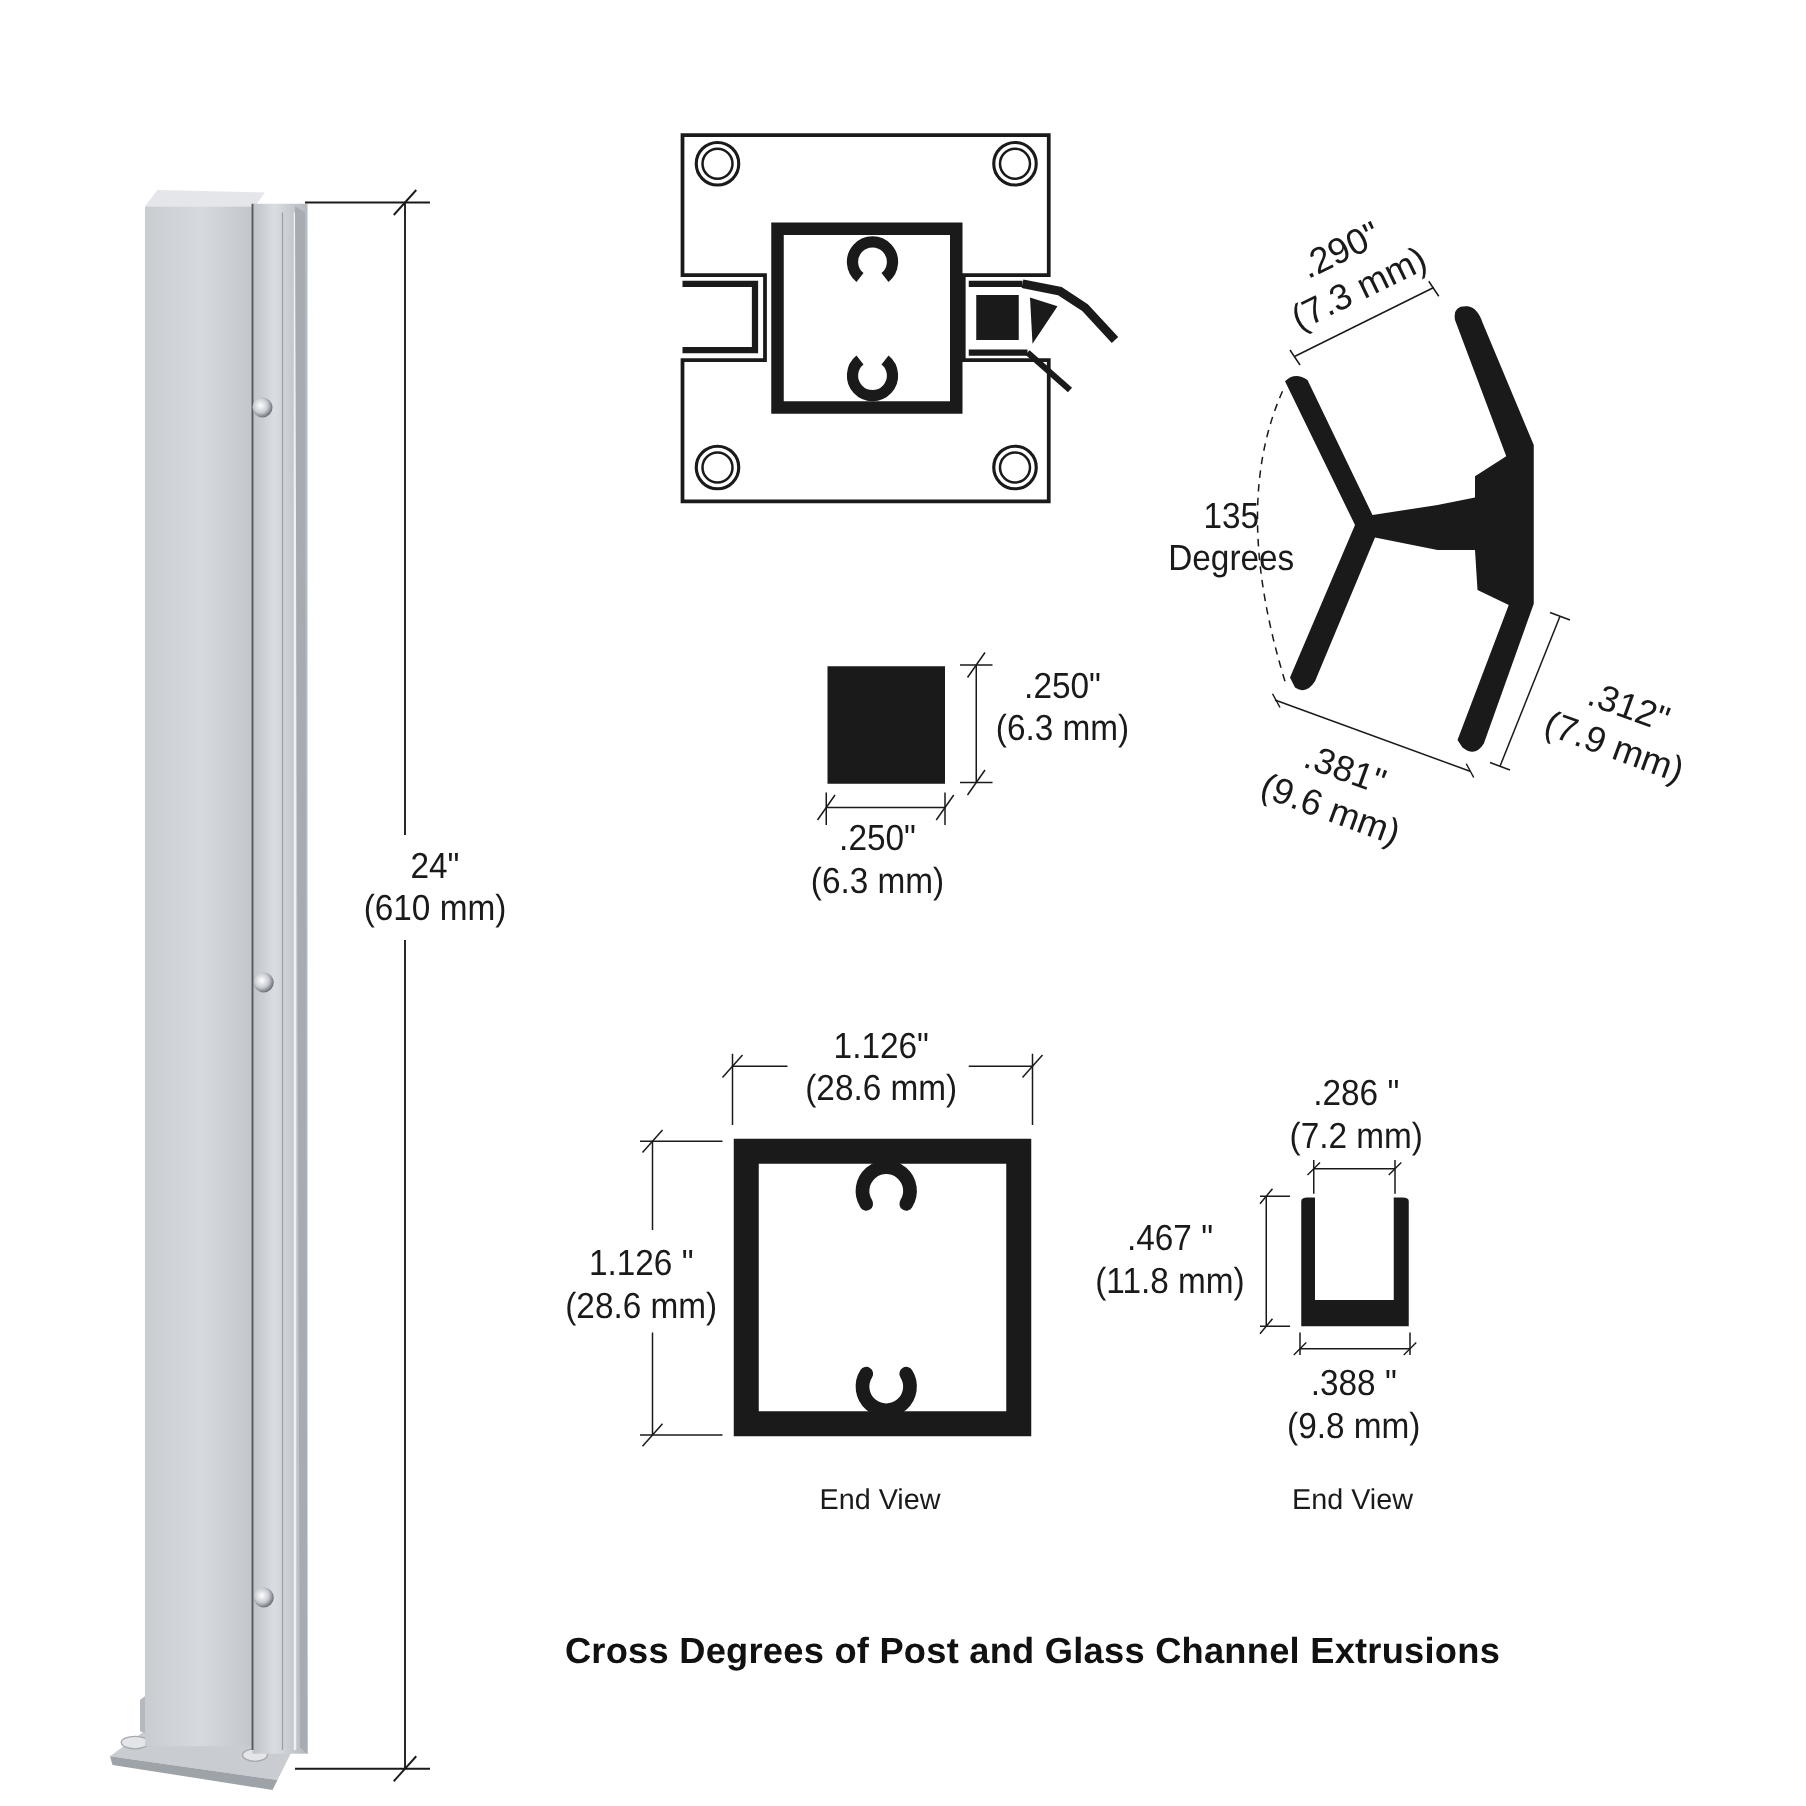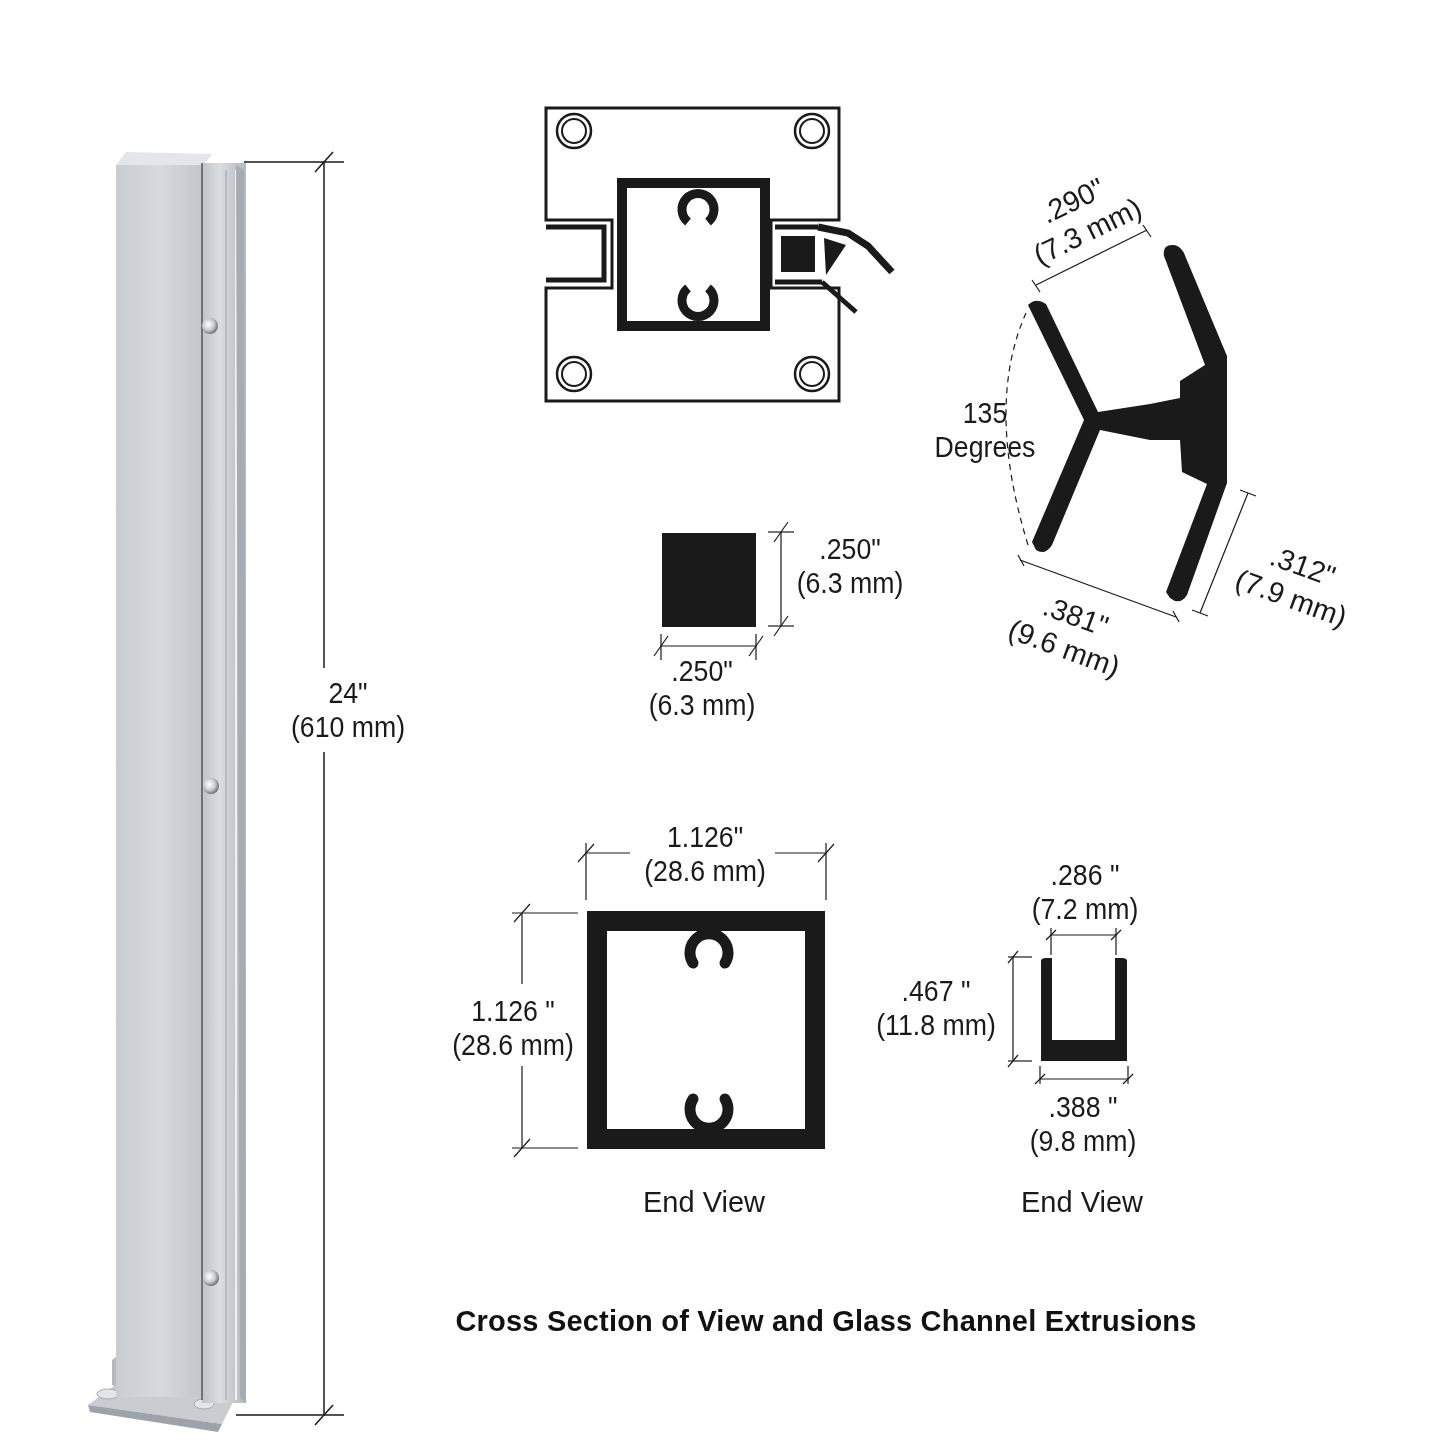--- a/index.html
+++ b/index.html
@@ -6,21 +6,21 @@
   body { width: 1445px; height: 1445px; position: relative; overflow: hidden;
          font-family: "Liberation Sans", sans-serif; color: #1a1a1a; }
   .canvas { position: absolute; left: 0; top: 0; width: 1445px; height: 1445px; }
   .lbl { position: absolute; text-align: center; font-size: 29px; line-height: 34px;
          color: #1a1a1a; white-space: nowrap; transform: scaleX(0.92); transform-origin: center; }
   .lbl span { display: block; }
   .rot { position: absolute; font-size: 29px; line-height: 34px; text-align: center; white-space: nowrap; }
   .rot span { display: block; }
   .caption { position: absolute; left: 410px; top: 1305px; width: 832px; text-align: center;
              font-weight: bold; font-size: 29px; letter-spacing: 0.2px; color: #111; }
-  .endview { position: absolute; font-size: 29px; text-align: center; width: 200px; }
+  .endview { position: absolute; font-size: 23px; text-align: center; width: 200px; }
 </style>
 </head>
 <body>
 
 <div class="canvas">
 
 <svg width="1445" height="1445" viewBox="0 0 1445 1445" style="position:absolute;left:0;top:0">
   <defs>
     <linearGradient id="postFace" x1="0" x2="1" y1="0" y2="0">
       <stop offset="0" stop-color="#c9cdd2"></stop>
@@ -229,15 +229,15 @@
   <span>(11.8 mm)</span>
 </div>
 
 <div class="lbl" style="left:1008px;top:1090px;width:150px;">
   <span>.388 "</span>
   <span>(9.8 mm)</span>
 </div>
 
 <div class="endview" style="left:982px;top:1186px;">End View</div>
 
-<div class="caption">Cross Section of View and Glass Channel Extrusions</div>
+<div class="caption">Cross Degrees of Post and Glass Channel Extrusions</div>
 
 </div>
 
 </body></html>

